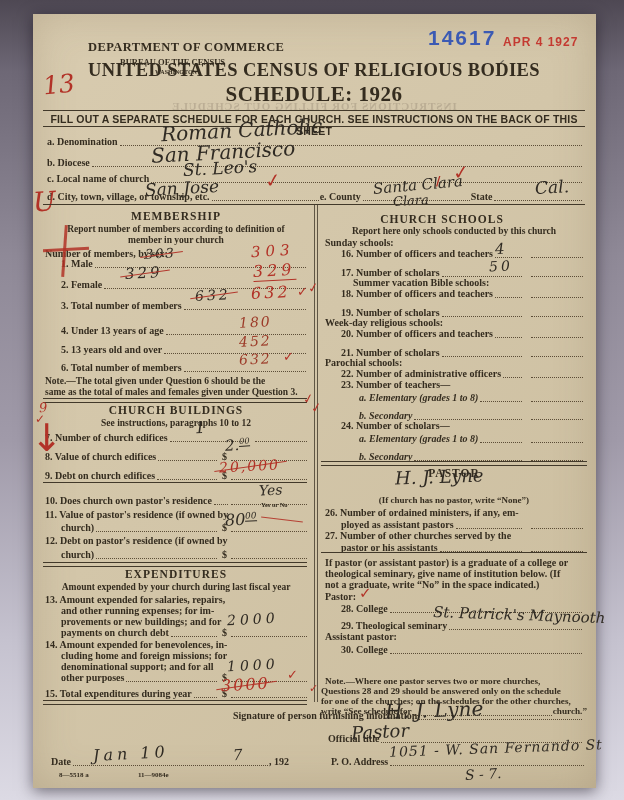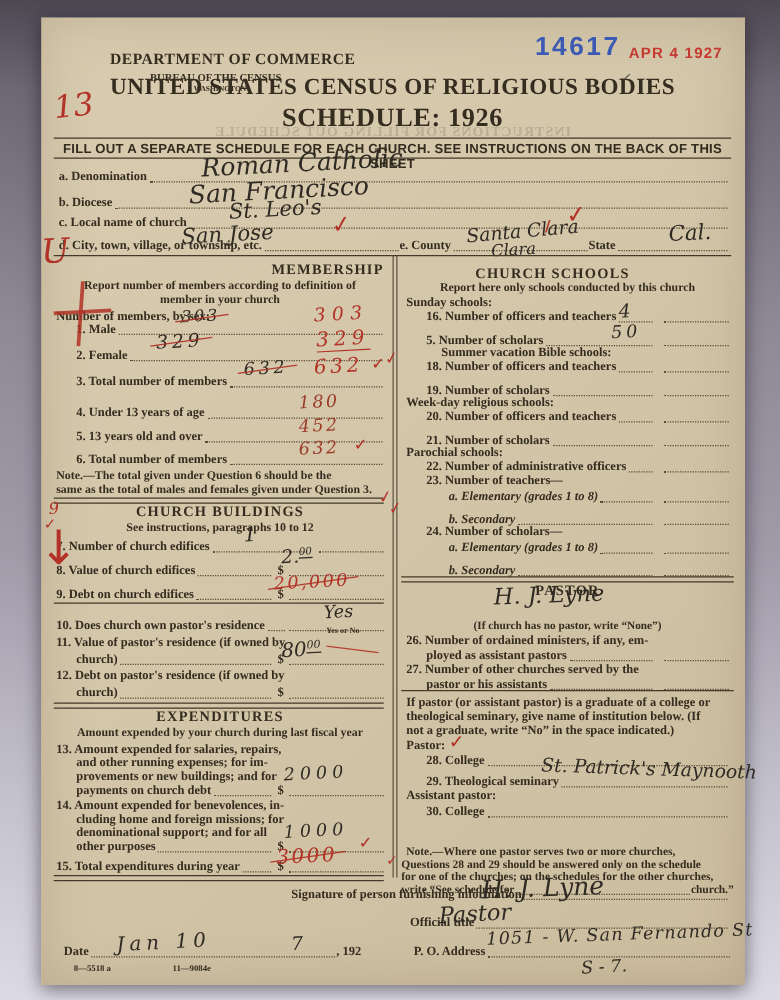--- a/index.html
+++ b/index.html
@@ -91,21 +91,21 @@
   <div class="hw" style="top:179px;left:360px;font-size:13px;">Clara</div>
   <div class="hw" style="top:163px;left:502px;font-size:17px;">Cal.</div>
   <div class="chk rd" style="top:155px;left:232px;font-size:19px;transform:rotate(-8deg);">✓</div>
   <div class="chk rd" style="top:147px;left:420px;font-size:19px;transform:rotate(-6deg);">✓</div>
   <div class="chk rd" style="top:160px;left:403px;font-size:12px;">/</div>
   <div class="hw rd" style="top:172px;left:0px;font-size:27px;">U</div>
 
   <div class="rule" style="top:190px;left:10px;width:542px;"></div>
   <div class="vdiv" style="top:190px;left:281px;height:498px;"></div>
 
-  <div class="ttl" style="top:196px;left:12px;width:262px;font-size:11.5px;letter-spacing:1px;text-align:right;">MEMBERSHIP</div>
+  <div class="ttl" style="top:196px;left:12px;width:262px;font-size:11.5px;letter-spacing:1px;">MEMBERSHIP</div>
   <div class="sub" style="top:210px;left:20px;width:246px;">Report number of members according to definition of member in your church</div>
   <div class="txt" style="top:234px;left:12px;">Number of members, by sex:</div>
   <div class="r lc" style="top:244px;">
         <span class="ind">1. Male</span>
         <span class="lead"></span>
       </div>
   <div class="r lc" style="top:265px;">
         <span class="ind">2. Female</span>
         <span class="lead"></span>
       </div>
@@ -230,21 +230,21 @@
 
   <div class="ttl" style="top:199px;left:280px;width:258px;font-size:11.5px;letter-spacing:1px;">CHURCH SCHOOLS</div>
   <div class="sub" style="top:212px;left:292px;width:258px;">Report here only schools conducted by this church</div>
   <div class="txt" style="top:223px;left:292px;">Sunday schools:</div>
   <div class="r rc" style="top:234px;">
         <span class="ind">16. Number of officers and teachers</span>
         <span class="lead"></span>
         <span class="lead2"></span>
       </div>
   <div class="r rc" style="top:253px;">
-        <span class="ind">5. Number of scholars</span>
+        <span class="ind">17. Number of scholars</span>
         <span class="lead"></span>
         <span class="lead2"></span>
       </div>
   <div class="txt" style="top:263px;left:292px;margin-left:28px;">Summer vacation Bible schools:</div>
   <div class="r rc" style="top:274px;">
         <span class="ind">18. Number of officers and teachers</span>
         <span class="lead"></span>
         <span class="lead2"></span>
       </div>
   <div class="r rc" style="top:293px;">

